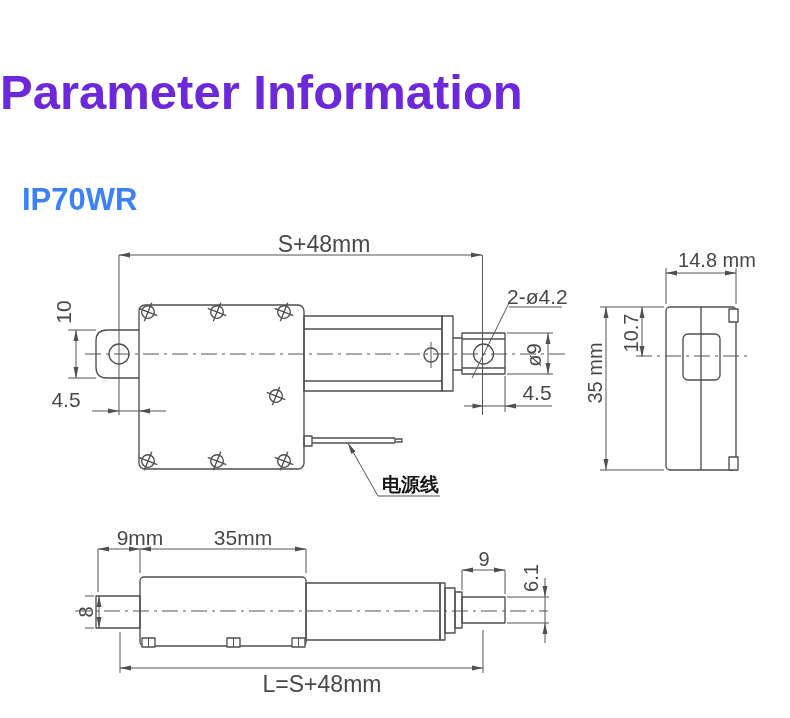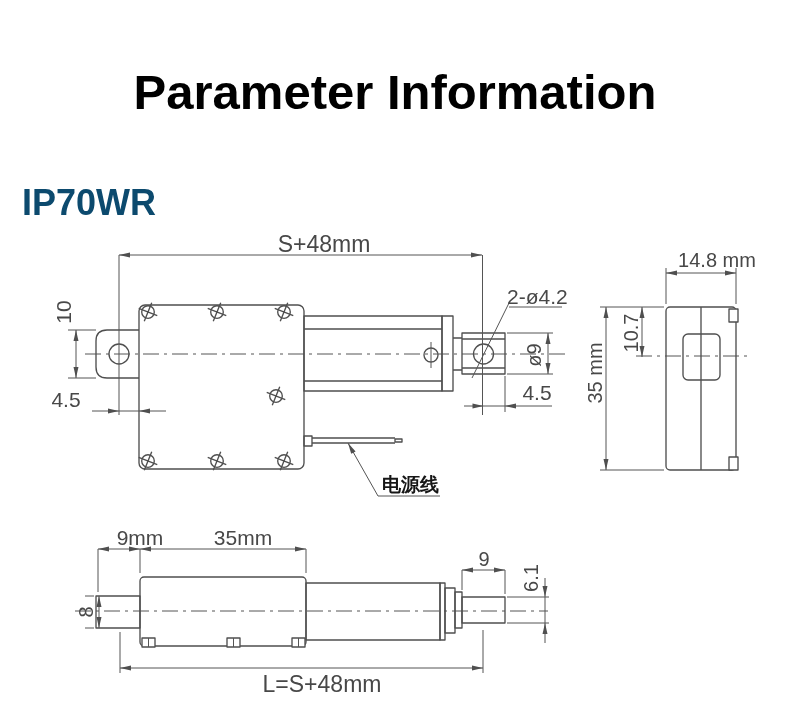--- a/index.html
+++ b/index.html
@@ -1,20 +1,20 @@
 <!DOCTYPE html>
 <html><head>
 <meta charset="utf-8">
 <style>
   html,body{margin:0;padding:0;background:#ffffff;}
   #page{position:relative;width:790px;height:718px;background:#ffffff;overflow:hidden;
         font-family:"Liberation Sans", sans-serif;}
-  #title{position:absolute;top:64px;left:0;width:790px;text-align:center;
-         font-size:49px;font-weight:bold;color:#000000;letter-spacing:0px;}
-  #model{position:absolute;top:182px;left:22px;font-size:36px;font-weight:bold;color:#0c4a6e;}
+  #title{position:absolute;top:64px;left:0;width:790px;text-align:left;
+         font-size:49px;font-weight:bold;color:#6d28d9;letter-spacing:0px;}
+  #model{position:absolute;top:182px;left:22px;font-size:31px;font-weight:bold;color:#3b82f6;}
   svg{position:absolute;top:0;left:0;}
   .g{stroke:#4f4f4f;stroke-width:1.35;fill:none;stroke-linejoin:round;}
   .gw{stroke:#4f4f4f;stroke-width:1.35;fill:#ffffff;stroke-linejoin:round;}
   .d{stroke:#555555;stroke-width:1;fill:none;}
   .c{stroke:#555555;stroke-width:1;fill:none;stroke-dasharray:16 5 3 5;}
   .a{fill:#4f4f4f;stroke:none;}
   .t{fill:#484848;font-family:"Liberation Sans", sans-serif;font-size:21px;}
   .t20{fill:#484848;font-family:"Liberation Sans", sans-serif;font-size:20px;}
   .t23{fill:#484848;font-family:"Liberation Sans", sans-serif;font-size:23px;}
   .tcable{fill:#161616;font-family:"Liberation Sans", sans-serif;font-size:19px;font-weight:bold;}

